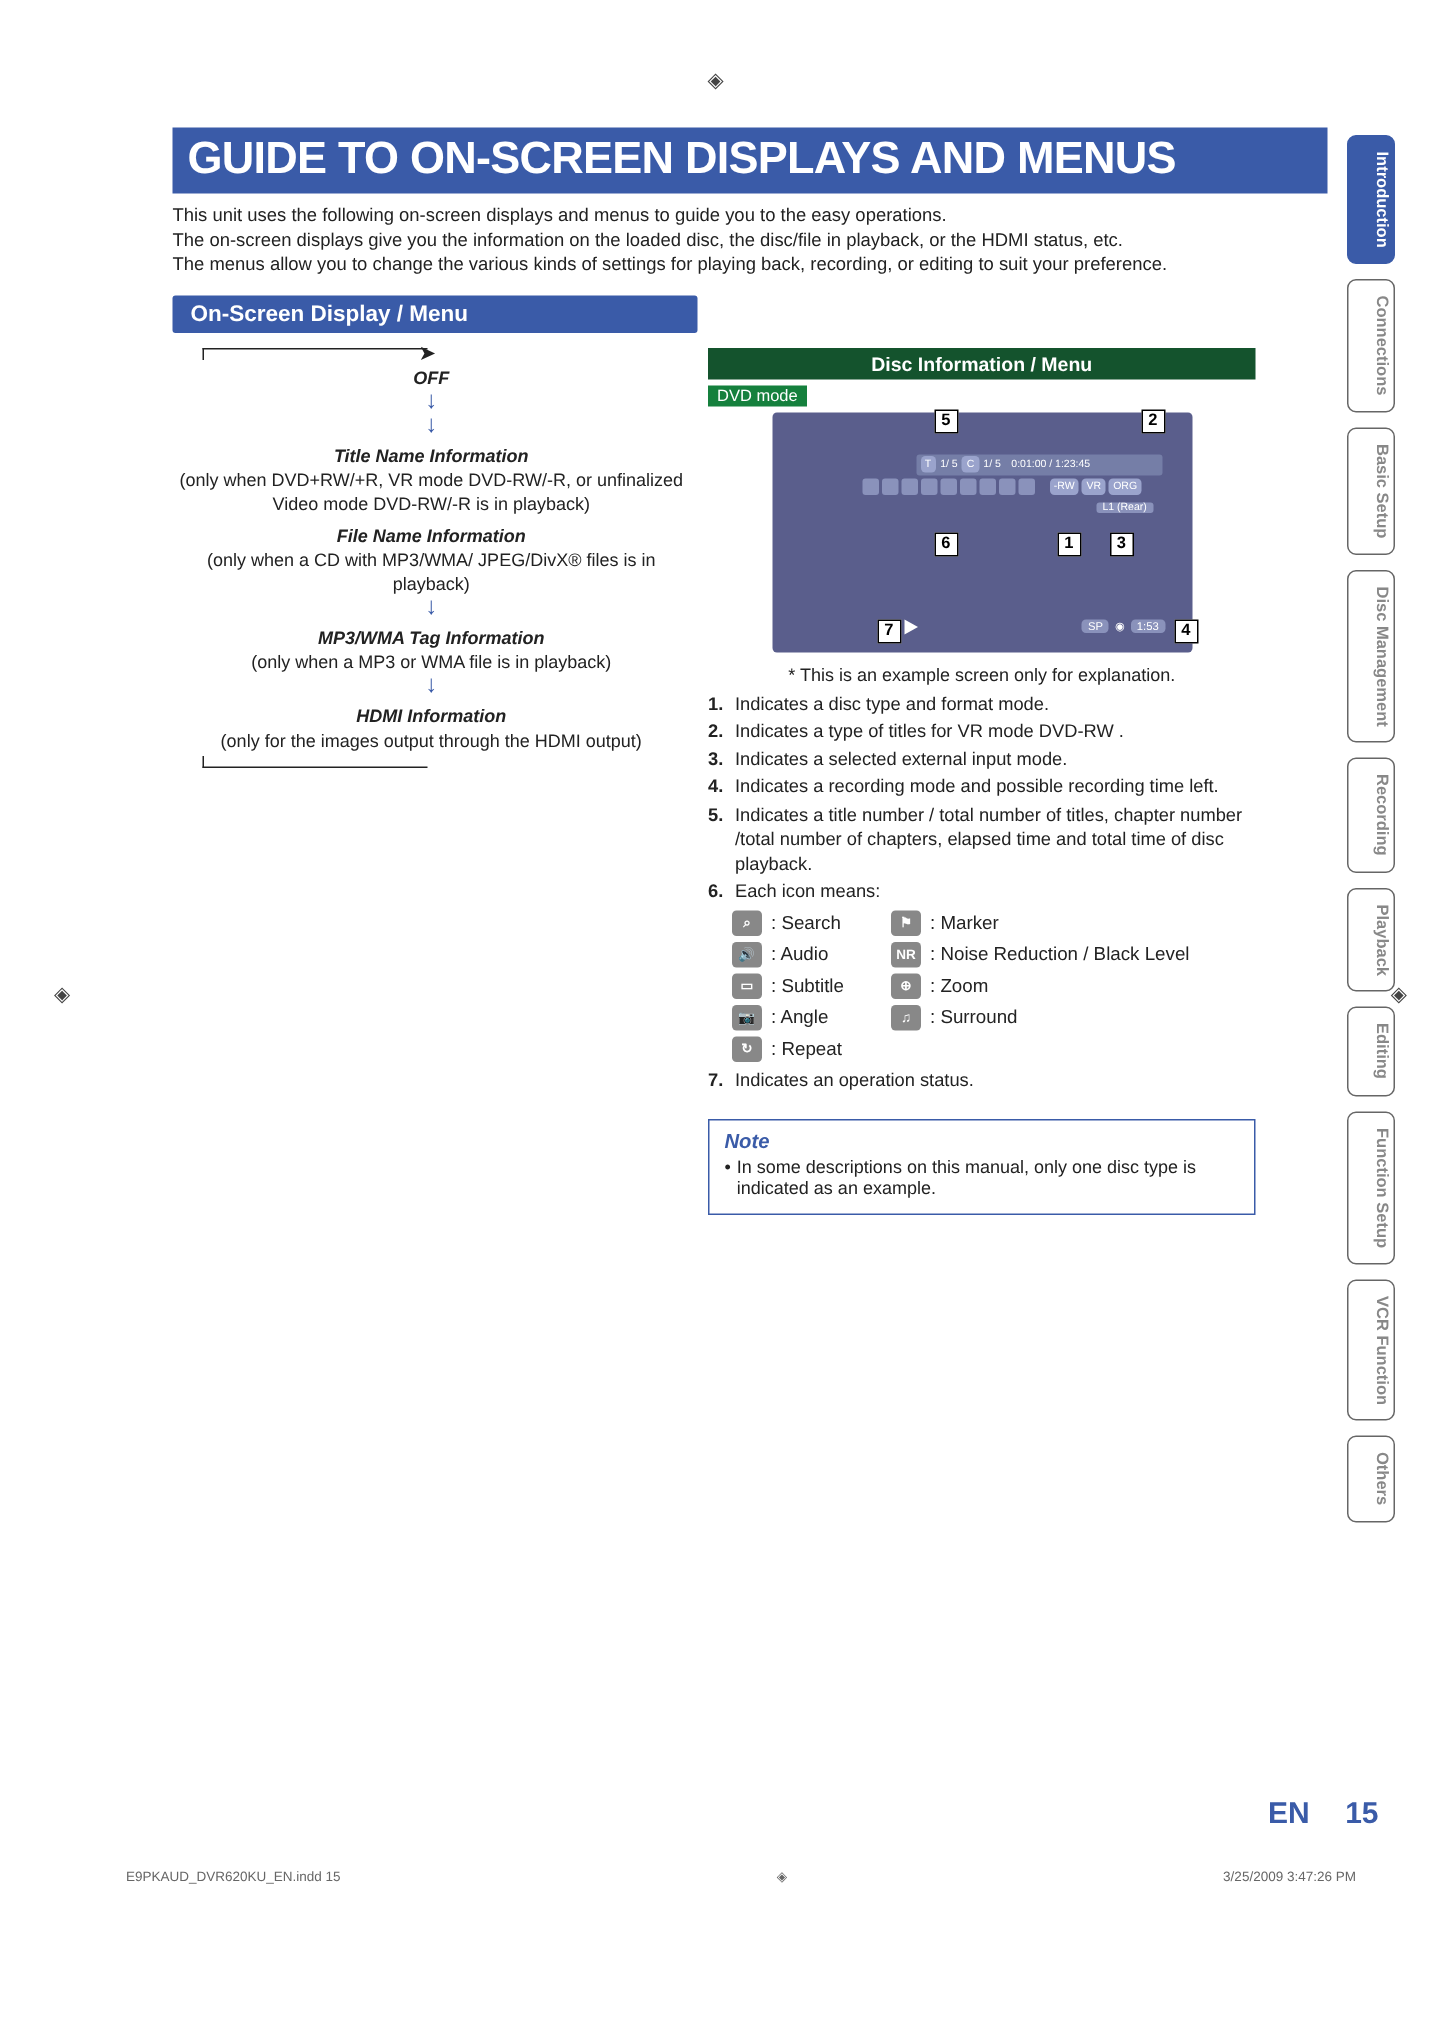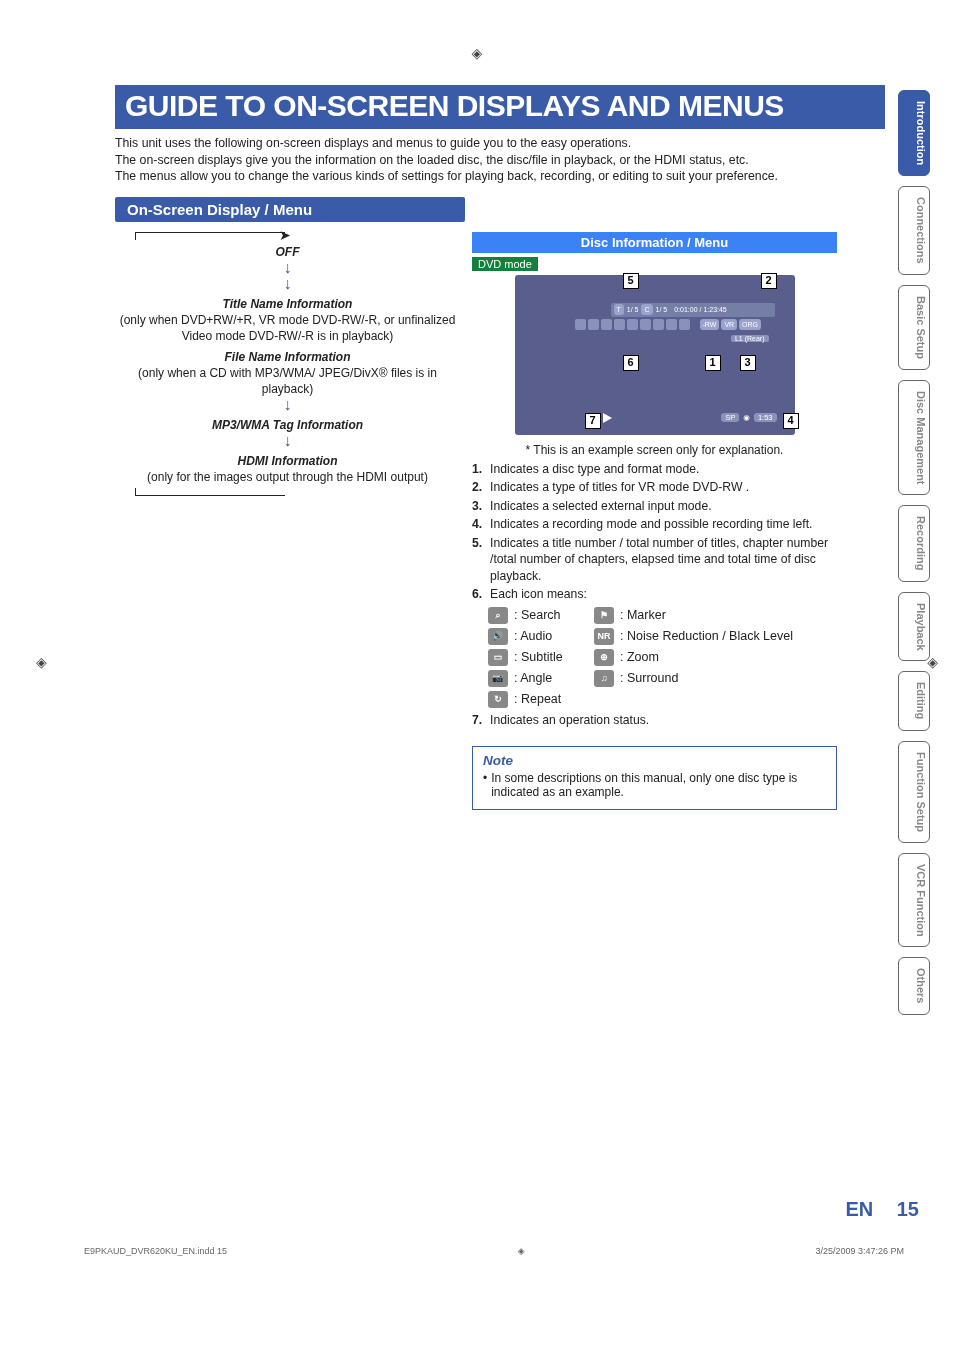--- a/index.html
+++ b/index.html
@@ -56,21 +56,21 @@
     padding: 0 4px;
   }
   .flow-heading { font-weight: bold; margin-top: 4px; font-style: italic; }
   .down-arrow {
     color: #3a5ba8;
     font-size: 16px;
     line-height: 1;
   }
   .right-arrow-head { font-size: 14px; }
   .disc-info-header {
-    background: #3b82f6;
+    background: #14532d;
     color: #fff;
     text-align: center;
     font-weight: bold;
     padding: 3px 0;
     font-size: 13px;
   }
   .dvd-mode-tag {
     display: inline-block;
     background: #15803d;
     color: #fff;
@@ -300,20 +300,21 @@
       <div class="flow-item">
         <div class="flow-heading">OFF</div>
         <div class="down-arrow">↓</div>
         <div class="down-arrow">↓</div>
         <div class="flow-heading">Title Name Information</div>
         <div>(only when DVD+RW/+R, VR mode DVD-RW/-R, or unfinalized Video mode DVD-RW/-R is in playback)</div>
         <div class="flow-heading">File Name Information</div>
         <div>(only when a CD with MP3/WMA/ JPEG/DivX® files is in playback)</div>
         <div class="down-arrow">↓</div>
         <div class="flow-heading">MP3/WMA Tag Information</div>
+        <div>(only when a MP3 or WMA file is in playback)</div>
         <div class="down-arrow">↓</div>
         <div class="flow-heading">HDMI Information</div>
         <div>(only for the images output through the HDMI output)</div>
       </div>
 
       <div style="border-left:1px solid #222; border-bottom:1px solid #222; height:8px; width:150px; margin-left:20px; margin-top:2px;"></div>
     </div>
 
     <div class="right-col">
       <div class="disc-info-header">Disc Information / Menu</div>

